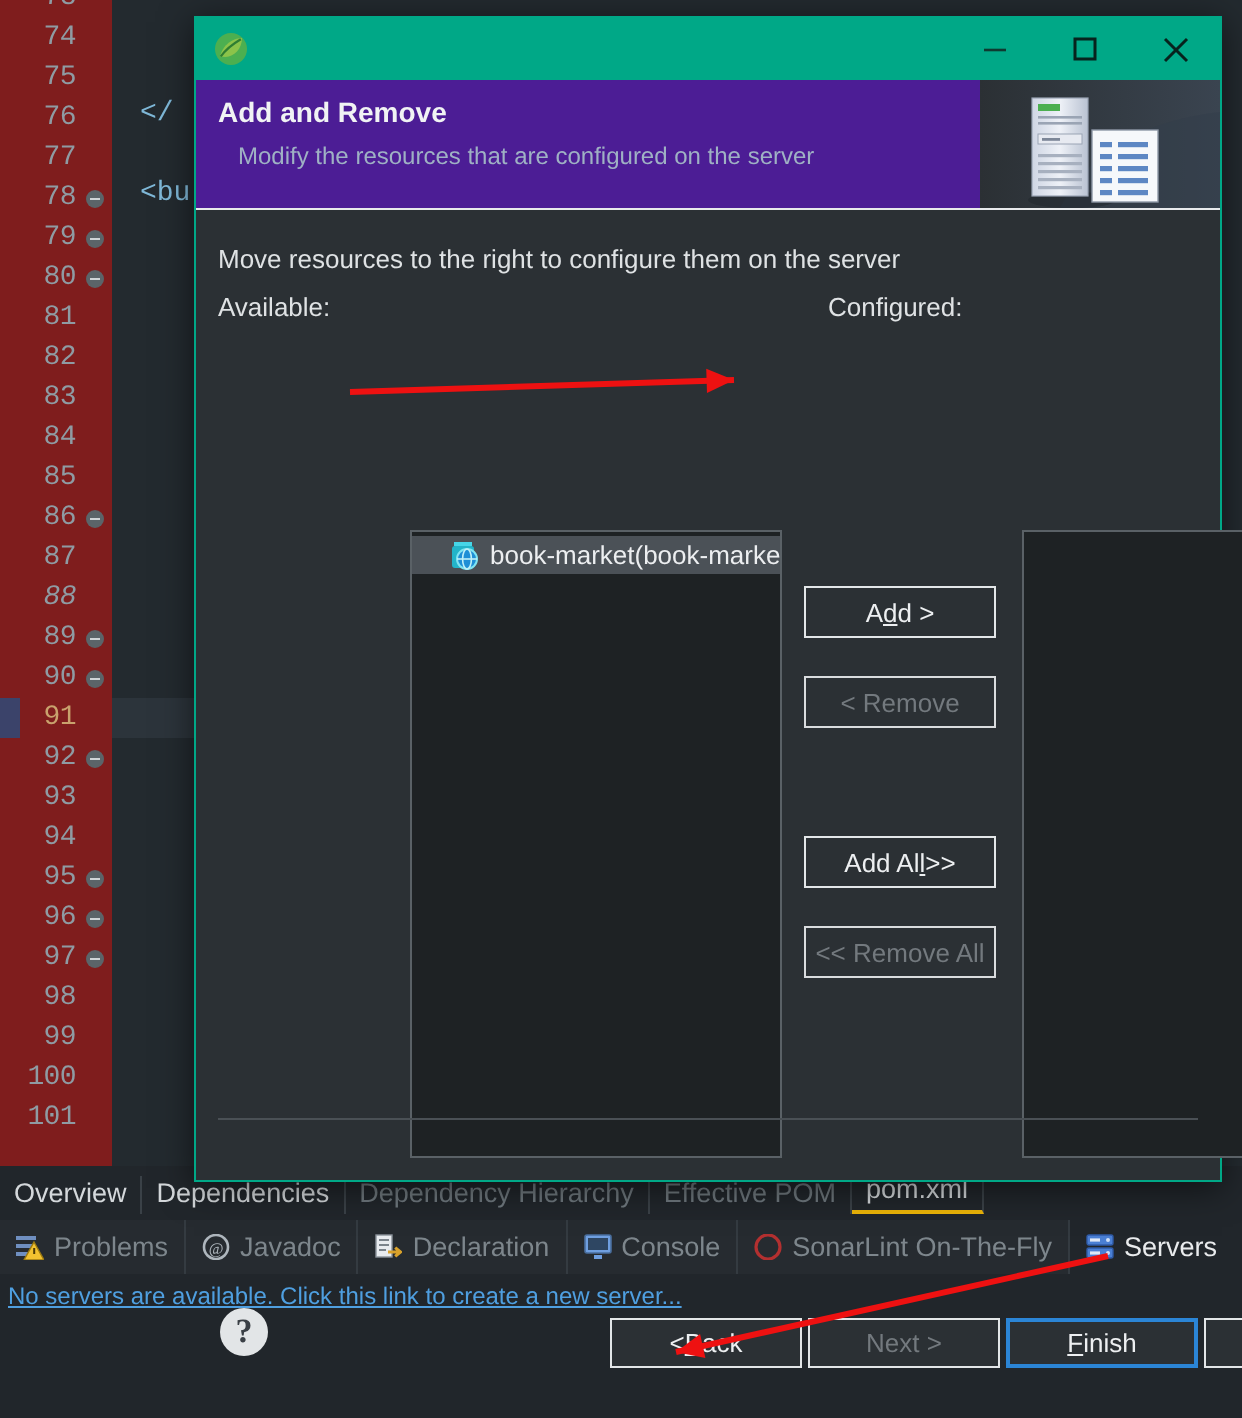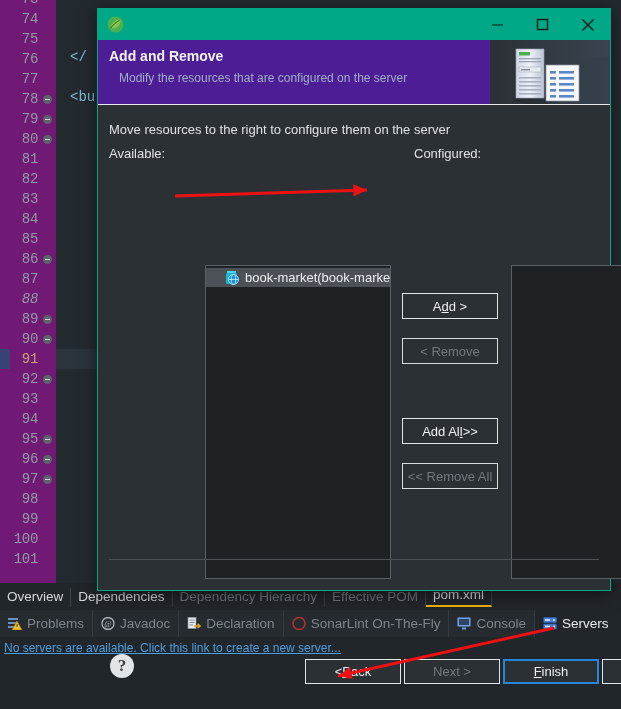--- a/index.html
+++ b/index.html
@@ -9,21 +9,21 @@
     font-family:"Liberation Sans", sans-serif;
     font-size:13px;color:#d8dadd;
     -webkit-font-smoothing:antialiased;
   }
 
   
   #ide{position:absolute;inset:0;background:#21262b;}
 
   
   #editor{position:absolute;left:0;top:0;right:0;height:583px;background:#232a2f;}
-  #gutter{position:absolute;left:0;top:0;width:56px;height:583px;background:#701a75;}
+  #gutter{position:absolute;left:0;top:0;width:56px;height:583px;background:#7f1d1d;}
   .ln-row{position:relative;height:20px;line-height:20px;}
   .ln-num{position:absolute;right:18px;top:0;color:#8f9ba3;font-size:14px;
           font-family:"Liberation Mono", monospace;letter-spacing:-0.3px;}
   .ln-num.cur{color:#c9a26d;}
   .fold{position:absolute;right:4px;top:6px;width:9px;height:9px;border-radius:50%;
         background:#5b6469;}
   .fold:after{content:"";position:absolute;left:2px;top:4px;width:5px;height:1px;background:#cfd4d7;}
   .cur-marker{position:absolute;left:0;top:0;width:10px;height:20px;background:#2f4a78;opacity:.85;}
   .cur-line{position:absolute;left:56px;right:0;height:20px;background:#2c343b;}
 
@@ -266,31 +266,31 @@
               <rect x="2.5" y="2.5" width="5" height="1"></rect>
               <rect x="2.5" y="5" width="5" height="1"></rect>
               <rect x="2.5" y="7.5" width="3.5" height="1"></rect>
             </g>
             <path d="M7 9 L13 9 M10.6 6.8 L13.2 9 L10.6 11.2" stroke="#d9a22b" stroke-width="1.6" fill="none"></path>
           </svg></span>
         <span>Declaration</span>
       </div>
       <div class="vtab">
         <span class="ticon"><svg width="14" height="13">
-            <circle cx="7" cy="6.5" r="6" fill="none" stroke="#b33030" stroke-width="1.6"></circle>
-          </svg></span>
-        <span>SonarLint On-The-Fly</span>
-      </div>
-      <div class="vtab">
-        <span class="ticon"><svg width="14" height="13">
             <rect x="0.5" y="0.5" width="13" height="9" rx="1" fill="#6f9fe0" stroke="#4a6f9e" stroke-width=".8"></rect>
             <rect x="2" y="2" width="10" height="6" fill="#2e4662"></rect>
             <rect x="5" y="10.5" width="4" height="2" fill="#6f9fe0"></rect>
           </svg></span>
         <span>Console</span>
+      </div>
+      <div class="vtab">
+        <span class="ticon"><svg width="14" height="13">
+            <circle cx="7" cy="6.5" r="6" fill="none" stroke="#b33030" stroke-width="1.6"></circle>
+          </svg></span>
+        <span>SonarLint On-The-Fly</span>
       </div>
       <div class="vtab active">
         <span class="ticon"><svg width="14" height="13">
             <rect x="0.5" y="0.5" width="13" height="5" rx="1" fill="#4a7fd4" stroke="#2f5ba8" stroke-width=".7"></rect>
             <rect x="0.5" y="7" width="13" height="5" rx="1" fill="#4a7fd4" stroke="#2f5ba8" stroke-width=".7"></rect>
             <rect x="2" y="2.2" width="5" height="1.6" fill="#dfe8f7"></rect>
             <rect x="2" y="8.7" width="5" height="1.6" fill="#dfe8f7"></rect>
             <circle cx="11" cy="3" r="1" fill="#cfe0f8"></circle>
             <circle cx="11" cy="9.5" r="1" fill="#cfe0f8"></circle>
           </svg></span>

